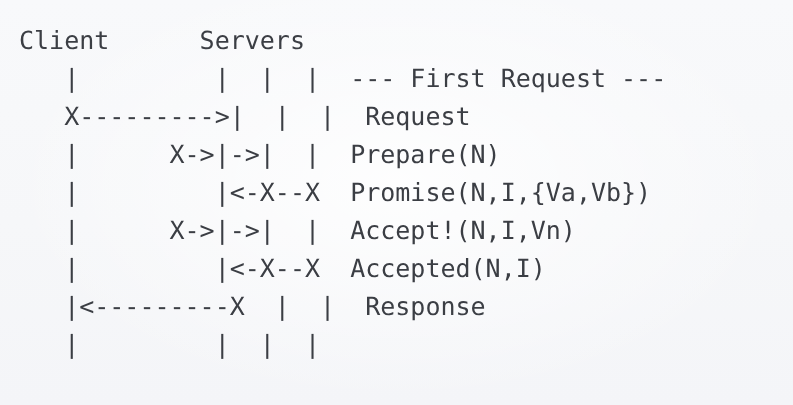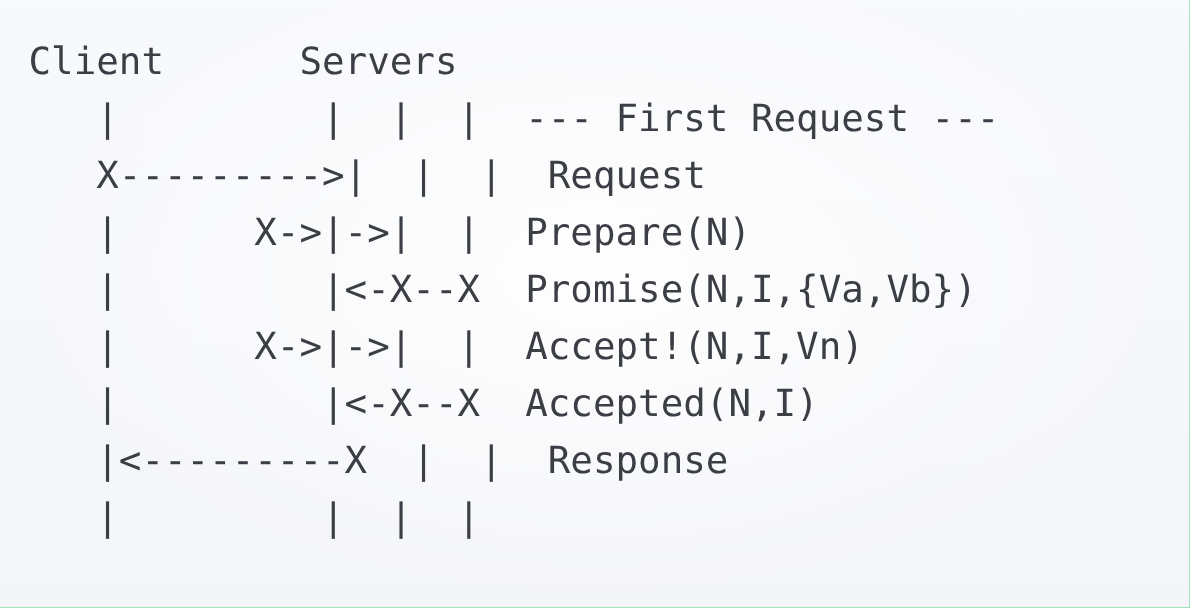--- a/index.html
+++ b/index.html
@@ -11,21 +11,21 @@
     width: 793px;
     height: 405px;
     overflow: hidden;
     background: #f7f8fa;
     font-family: "DejaVu Sans Mono", "Liberation Mono", monospace;
   }
   #diagram-root {
     position: relative;
     width: 793px;
     height: 405px;
-    background: #22c55e;
+    background: #5eead4;
   }
   
   #diagram-root::before {
     content: "";
     position: absolute;
     inset: 0;
     pointer-events: none;
     background:
       radial-gradient(ellipse at 50% 45%, rgba(255,255,255,0.85) 0%, rgba(246,247,250,0) 70%),
       linear-gradient(180deg, #f8f9fb 0%, #f6f7f9 55%, #f4f5f8 100%);

